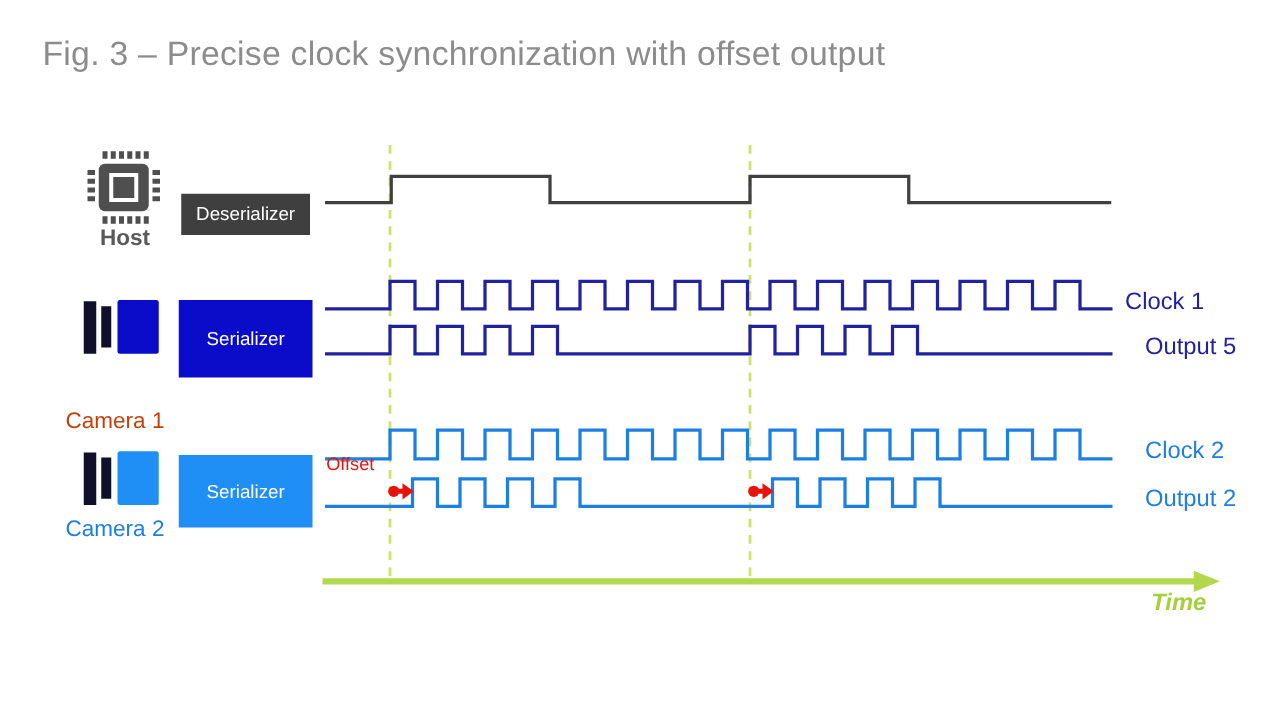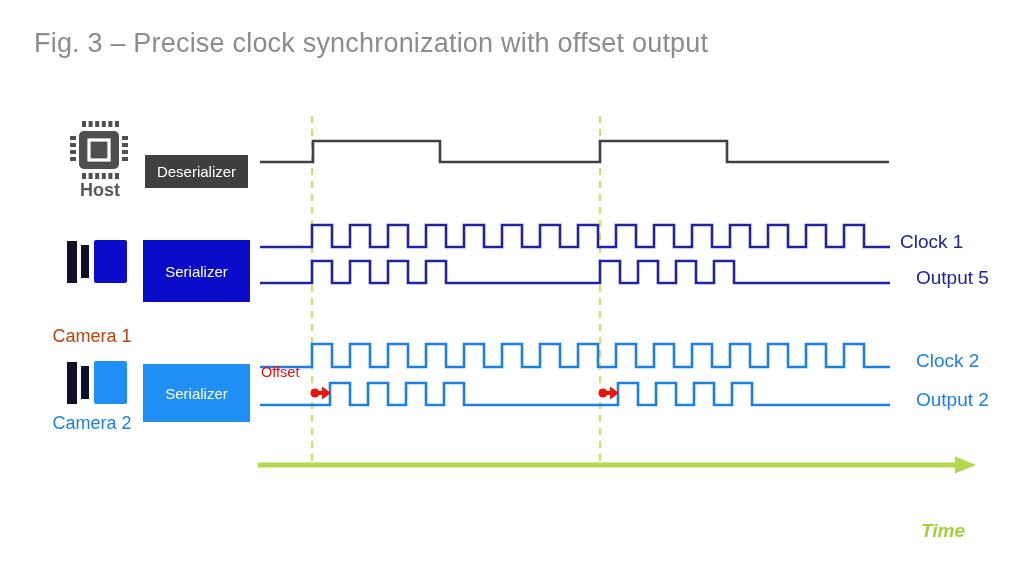--- a/index.html
+++ b/index.html
@@ -14,21 +14,21 @@
   .dev-label{font-size:18px;text-align:center;}
   #host-label{left:66px;top:180px;width:68px;font-weight:bold;}
   #camera1-label{left:40px;top:287px;width:104px;}
   #camera2-label{left:40px;top:413px;width:104px;}
   .wave-label{font-size:19px;white-space:nowrap;}
   #clock1-label{left:900px;top:231px;}
   #output1-label{left:916px;top:267px;}
   #clock2-label{left:916px;top:350px;}
   #output2-label{left:916px;top:389px;}
   #offset-label{left:261px;top:364px;font-size:14.5px;white-space:nowrap;}
-  #time-label{left:921px;top:472px;font-size:19px;font-style:italic;font-weight:bold;margin-top:48px;}
+  #time-label{left:921px;top:472px;font-size:19px;font-style:italic;font-weight:bold;}
   #wave-layer{left:0;top:0;}
 </style>
 </head>
 <body>
 
 <div id="stage">
 
   <div id="figure-title" class="abs" style="color: rgb(140, 140, 140);">Fig. 3 – Precise clock synchronization with offset output</div>
 
   <svg class="abs" style="left:68px;top:120px;" width="62" height="60" viewBox="0 0 62 60">

